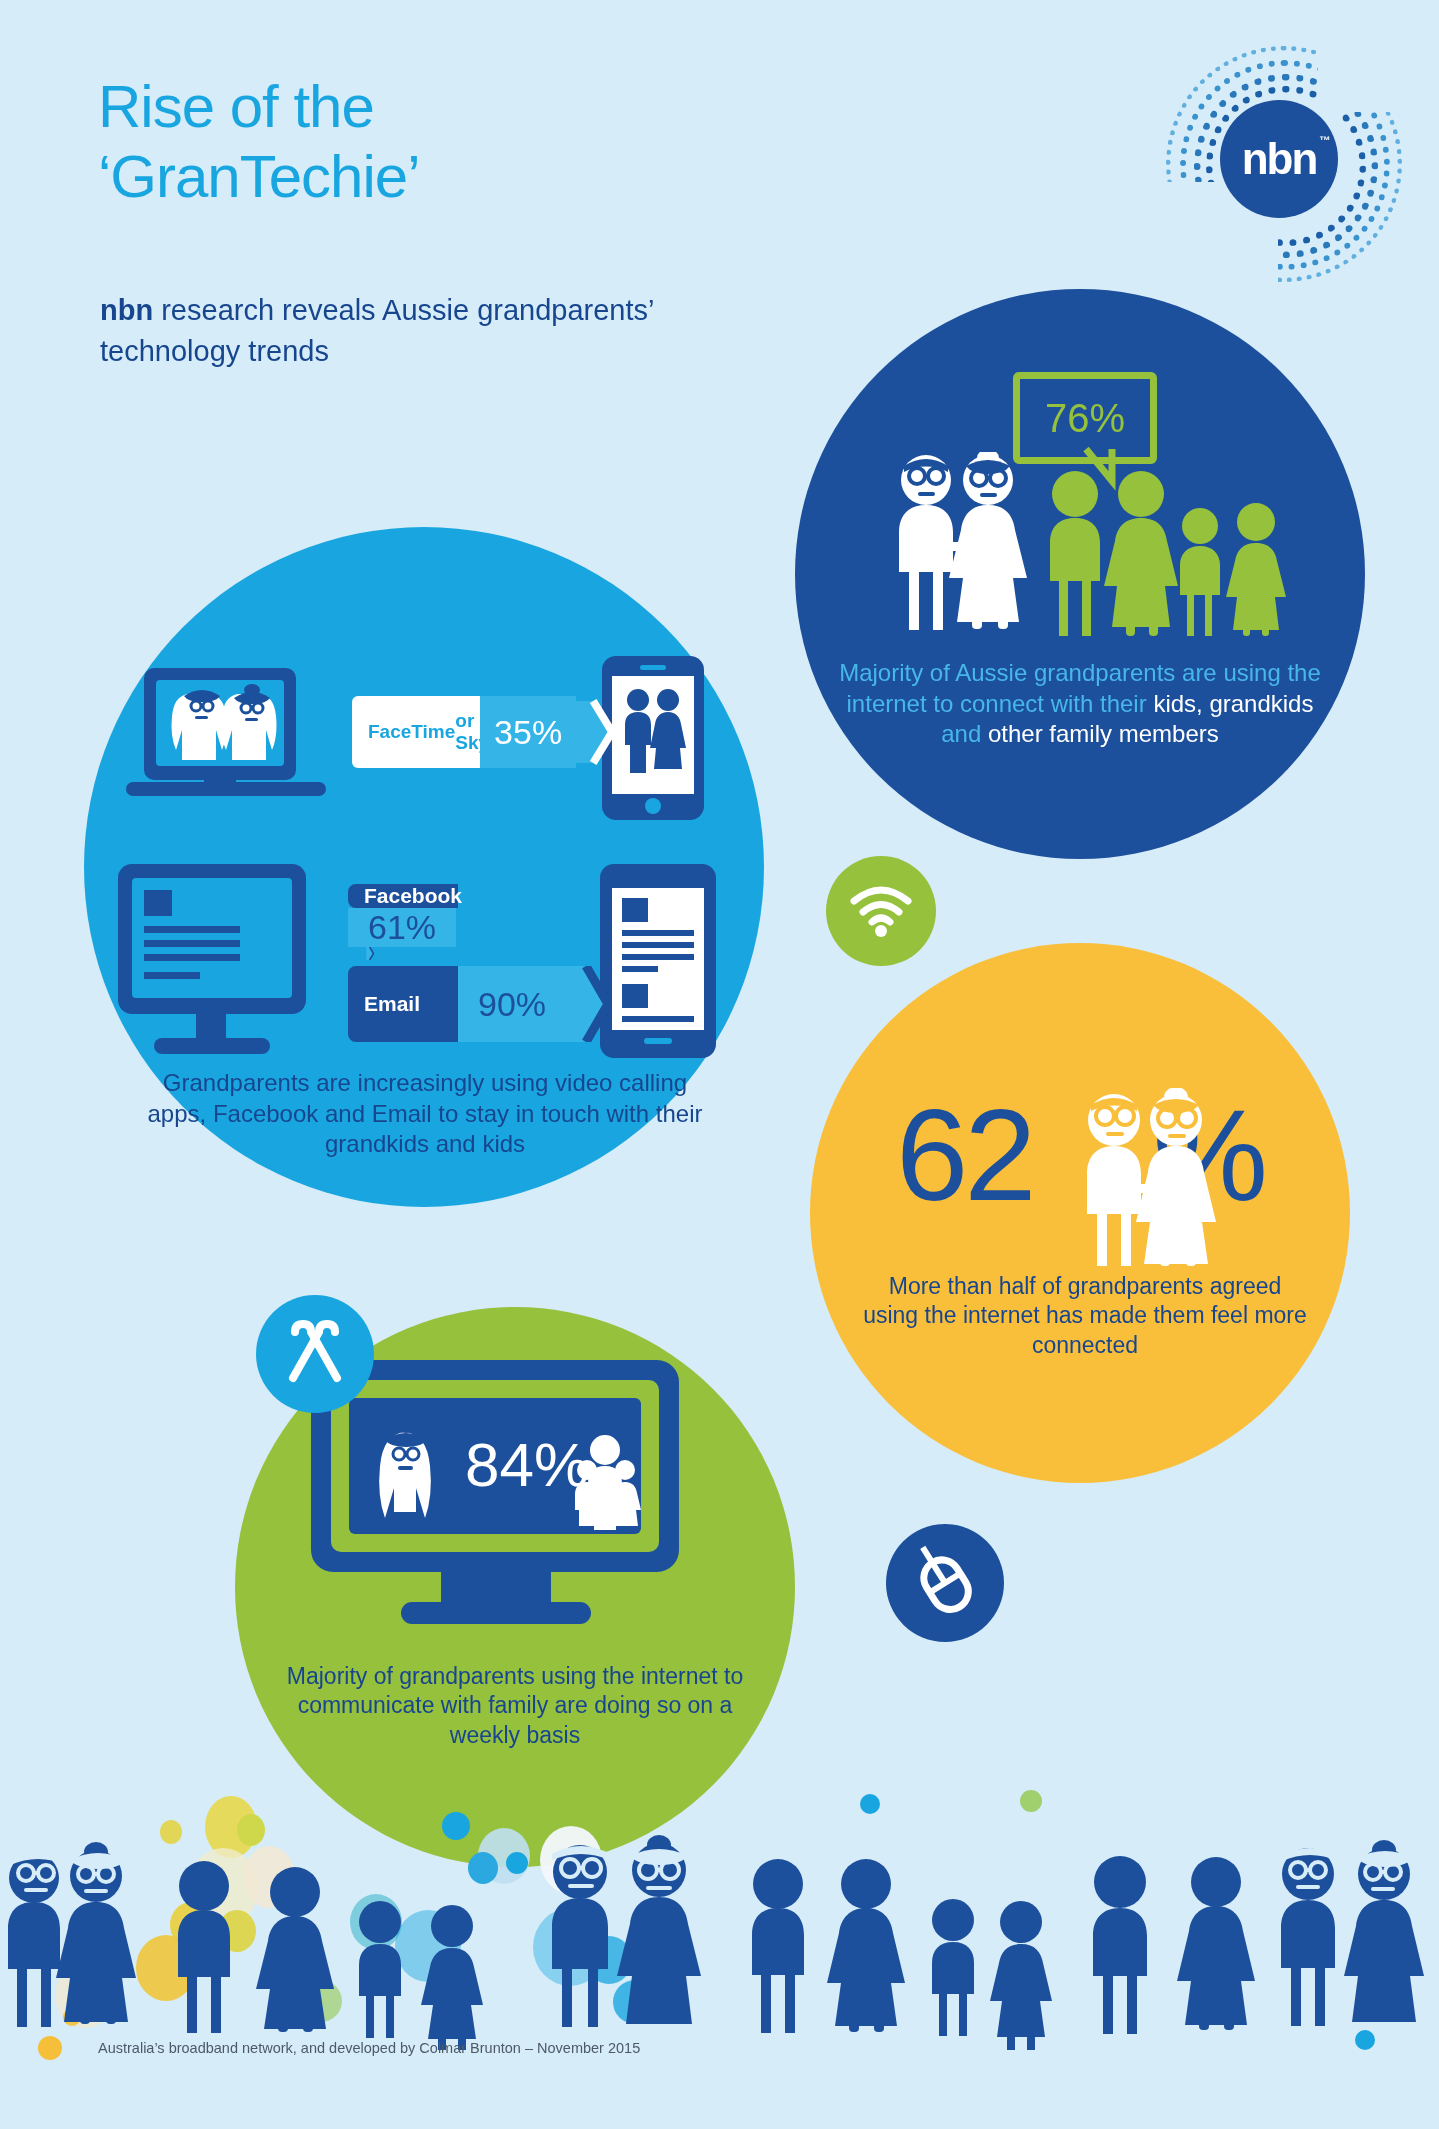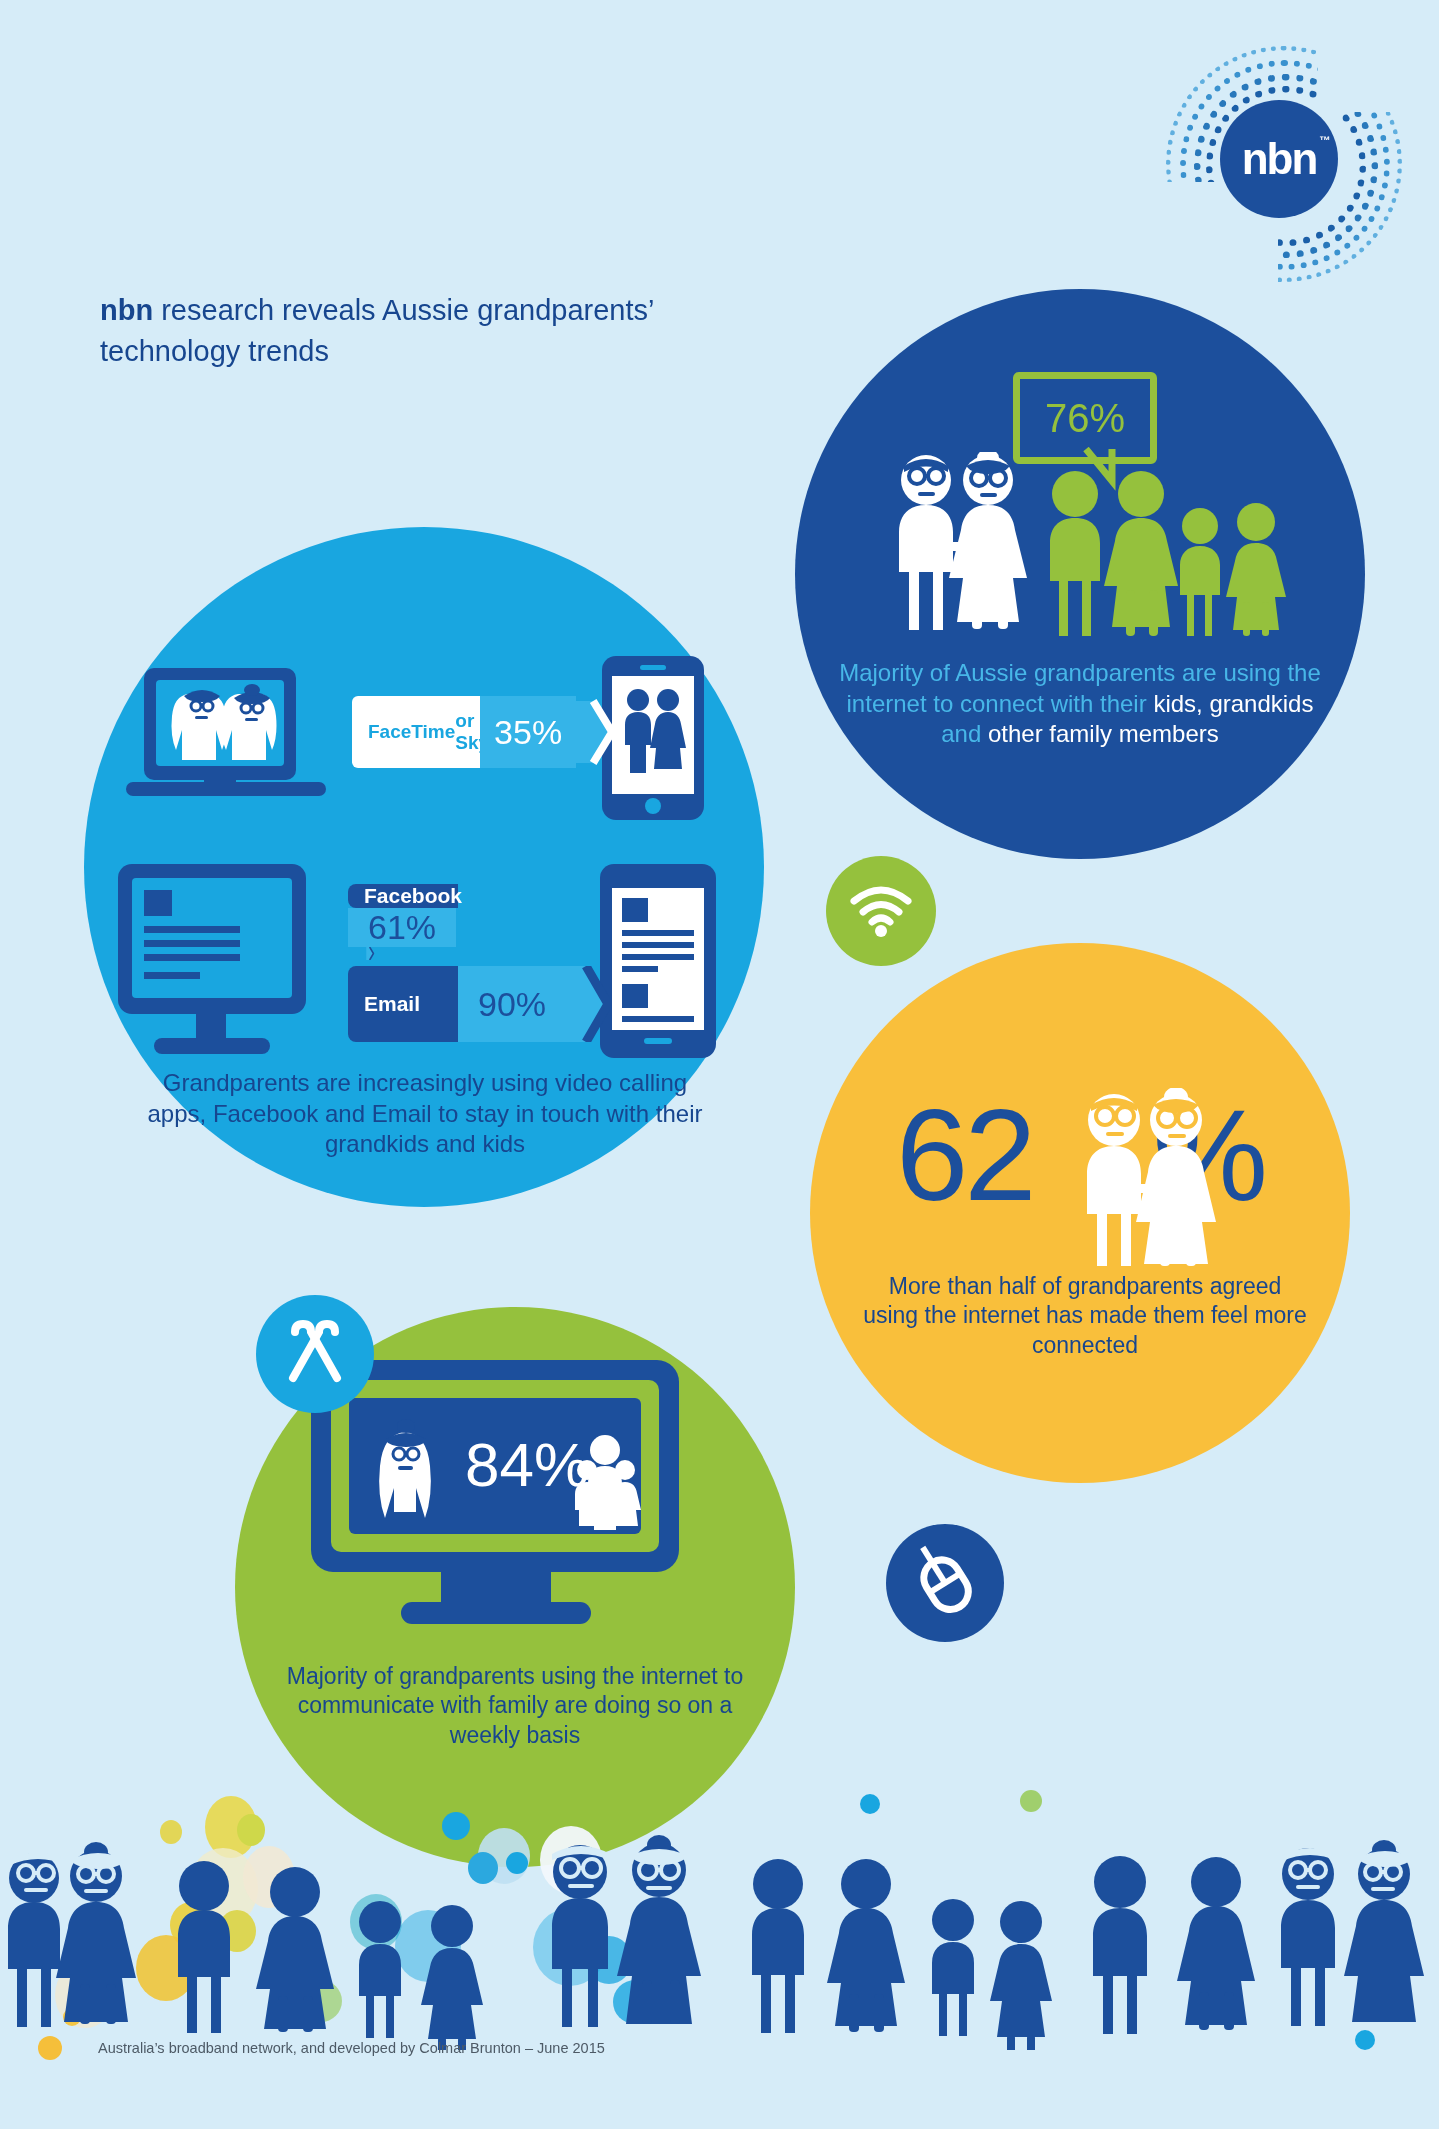--- a/index.html
+++ b/index.html
@@ -95,20 +95,24 @@
   
   #footer{position:absolute;left:98px;top:2038px;width:820px;
           font-size:14.5px;line-height:21px;color:#4d5a66;}
   #footer b{font-weight:700;color:#2c3a46;}
 </style>
 </head>
 <body>
 
 <div class="stage">
 
+  <div class="title">
+    <div>Rise of the</div>
+    <div>‘GranTechie’</div>
+  </div>
 
   <div class="subtitle">
     <b>nbn</b><span> research reveals Aussie grandparents’ technology trends</span>
   </div>
 
   <div class="logo">
     <div class="ring r4"></div>
     <div class="ring r3"></div>
     <div class="ring r2"></div>
     <div class="ring r1"></div>
@@ -541,16 +545,16 @@
           <rect x="1296" y="95" width="24" height="4" rx="2"></rect>
         <path d="M1282 66 q28 -16 56 0 v5 q-28 -12 -56 0z"></path>
         <rect x="1380" y="80" width="6" height="4"></rect>
           <rect x="1371" y="97" width="24" height="4" rx="2"></rect>
         <path d="M1357 68 q28 -14 56 0 q-8 9 -28 9 q-20 0 -28 -9z"></path>
       </g>
     </svg>
   </div>
 
   <div id="footer">
-    <div>Australia’s broadband network, and developed by Colmar Brunton – June 2015</div>
+    <div>Australia’s broadband network, and developed by Colmar Brunton – November 2015</div>
   </div>
 
 </div>
 
 </body></html>

